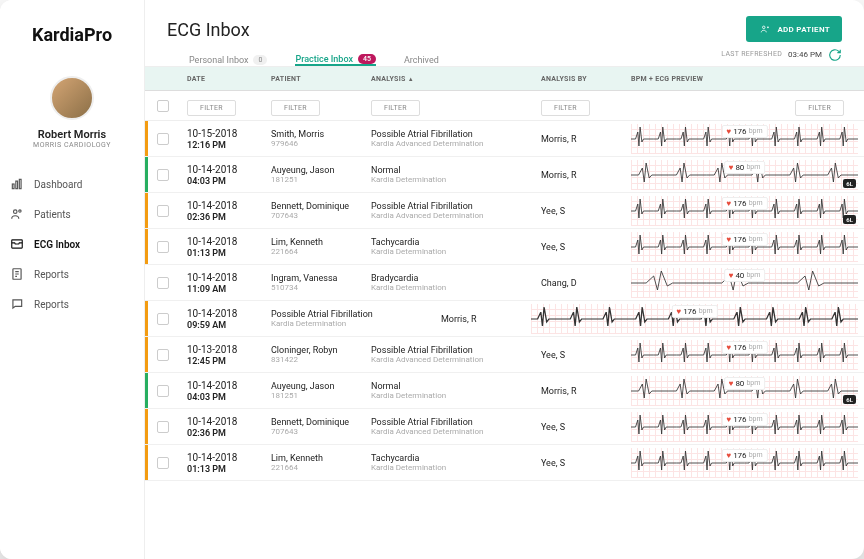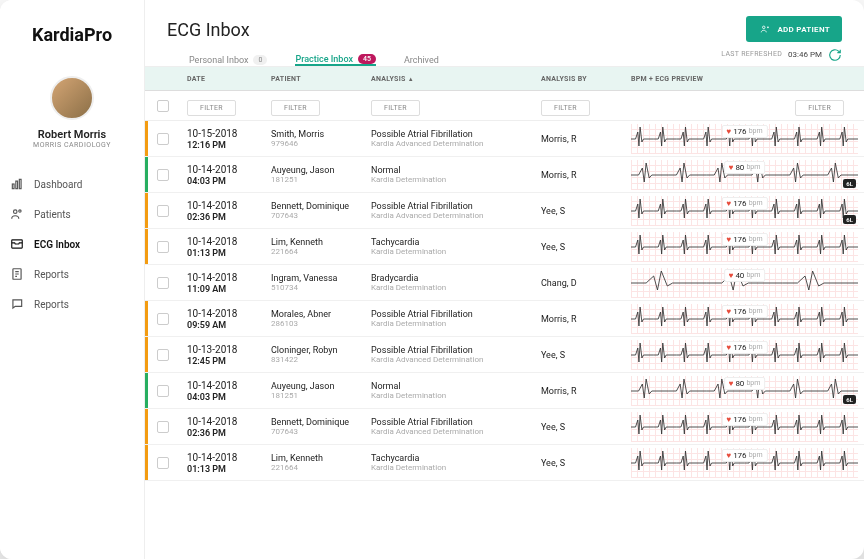--- a/index.html
+++ b/index.html
@@ -357,24 +357,20 @@
           </div>
           <div class="row">
             <div class="row-accent orange"></div>
             <div class="col-check">
               <div class="checkbox"></div>
             </div>
             <div class="col-date">
               <div class="date-text">10-14-2018</div>
               <div class="time-text">09:59 AM</div>
             </div>
-            <div class="col-patient">
-              <div class="pt-name">Morales, Abner</div>
-              <div class="pt-id">286103</div>
-            </div>
             <div class="col-analysis">
               <div class="an-title">Possible Atrial Fibrillation</div>
               <div class="an-sub">Kardia Determination</div>
             </div>
             <div class="col-by">
               <div class="by-text">Morris, R</div>
             </div>
             <div class="col-bpm bpm-cell">
               <div class="ecg-wave">
                 <svg viewBox="0 0 200 30" preserveAspectRatio="none">

